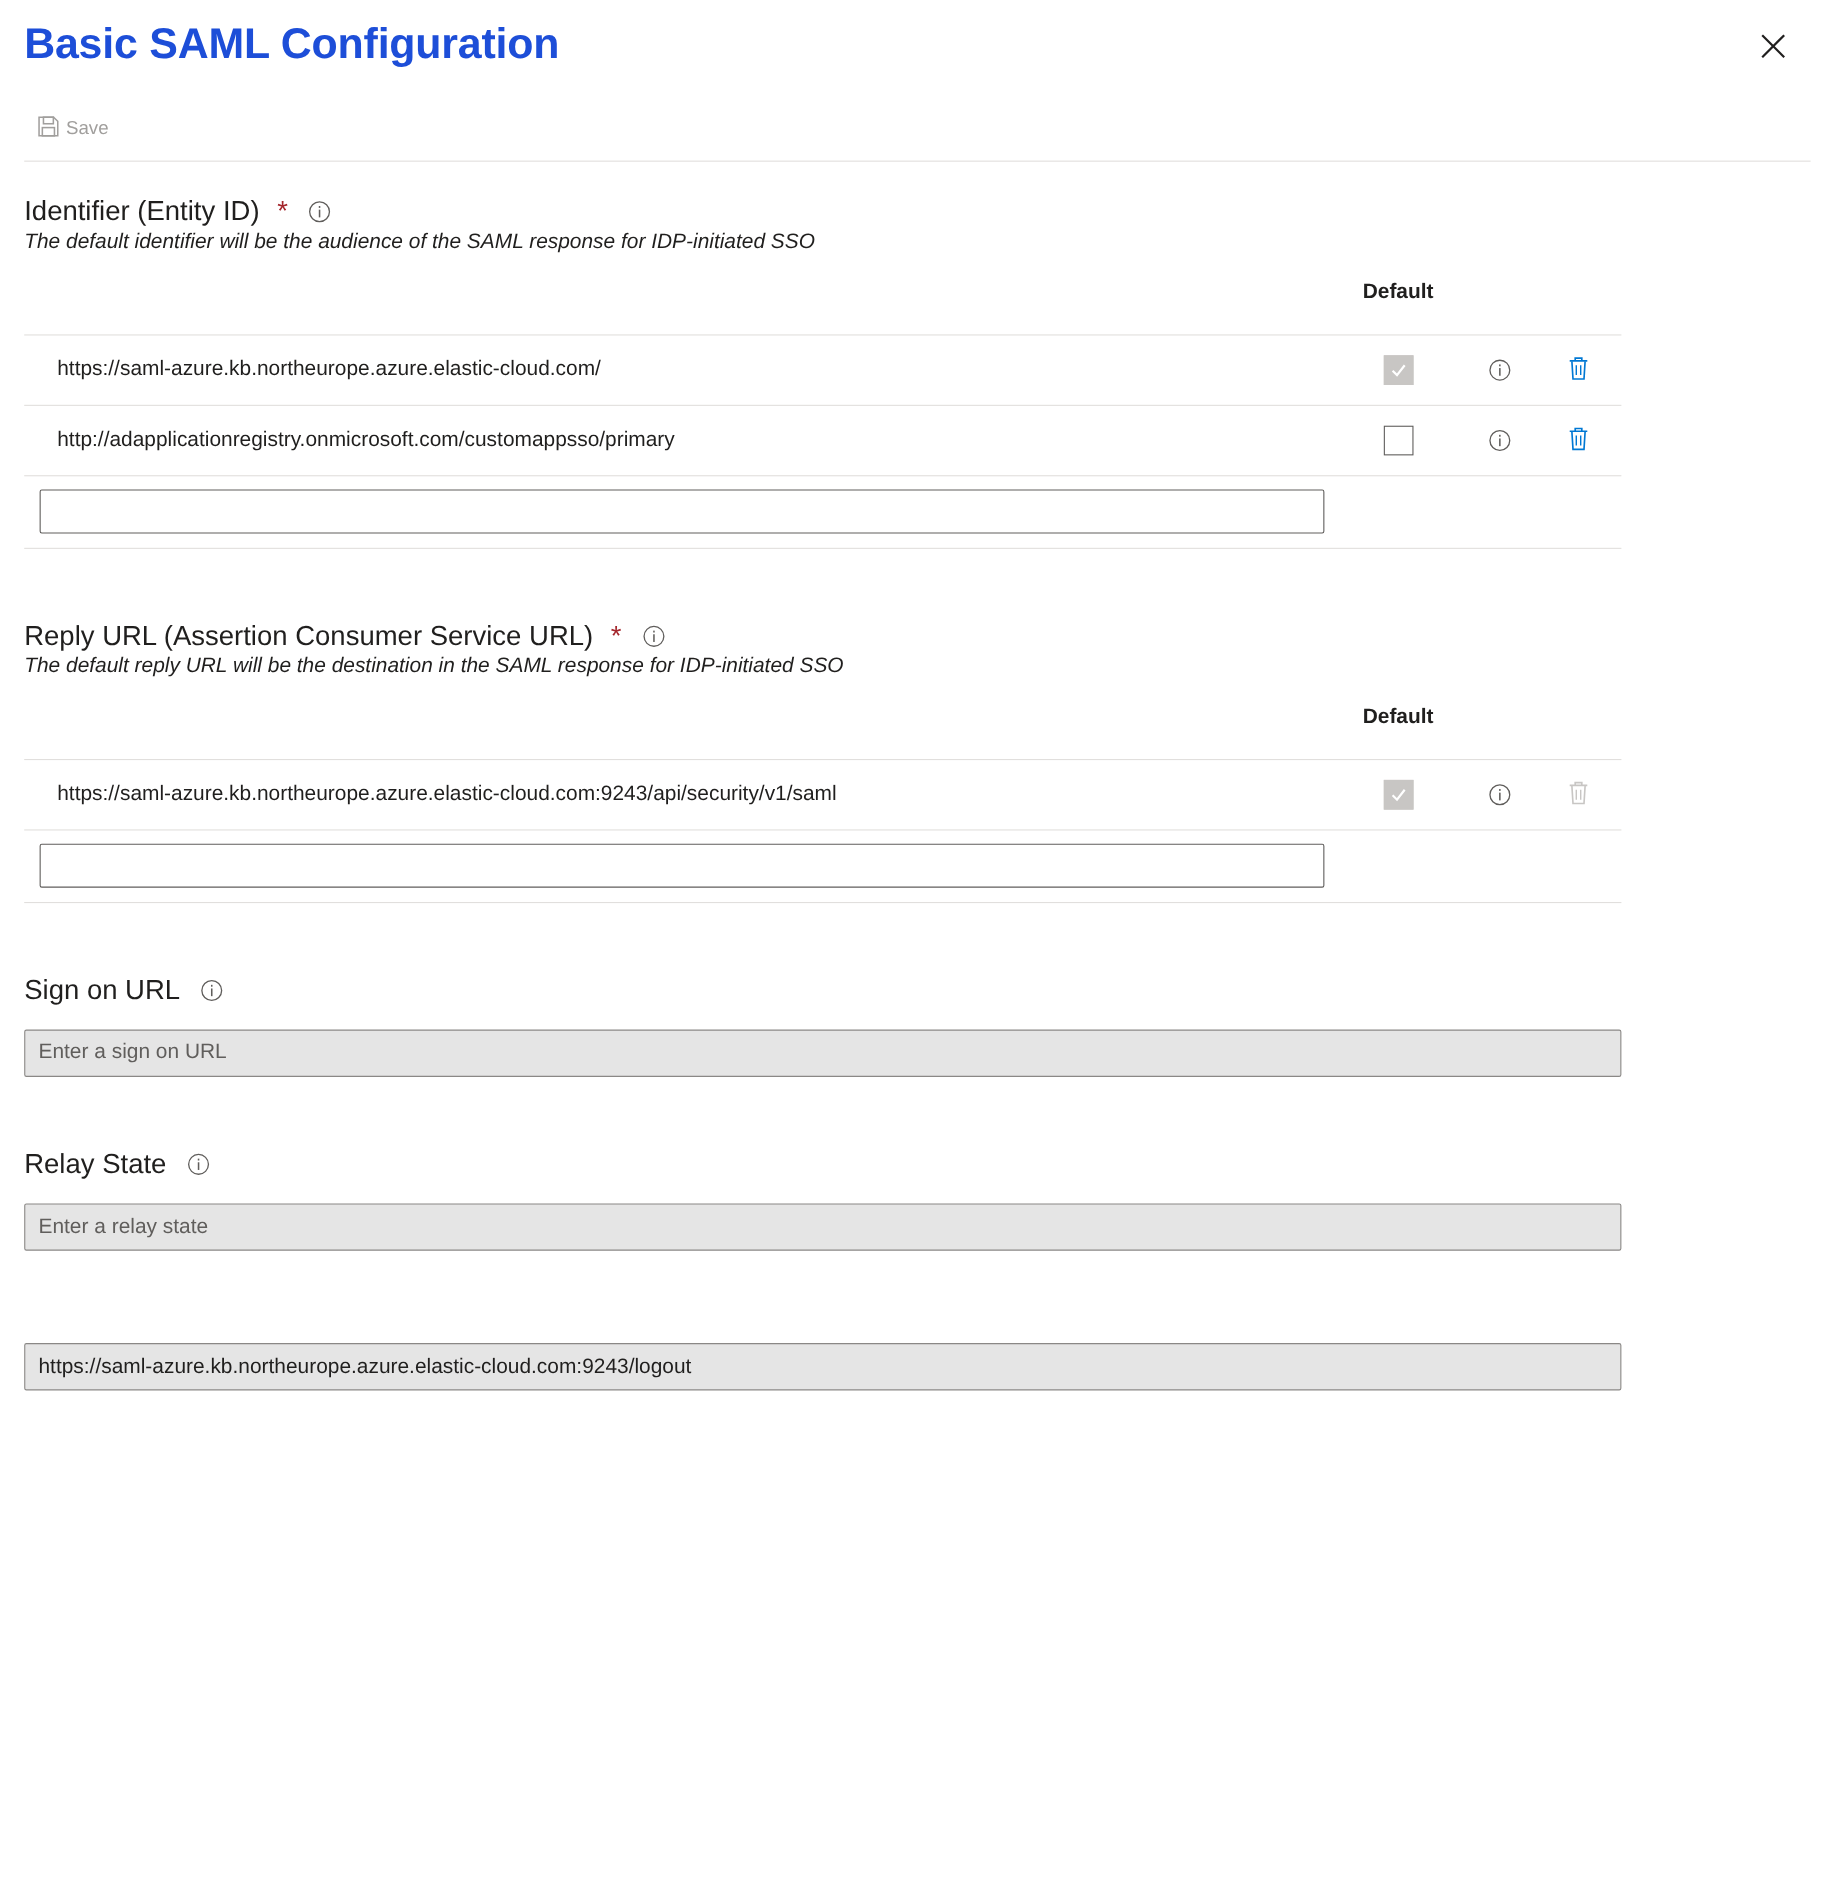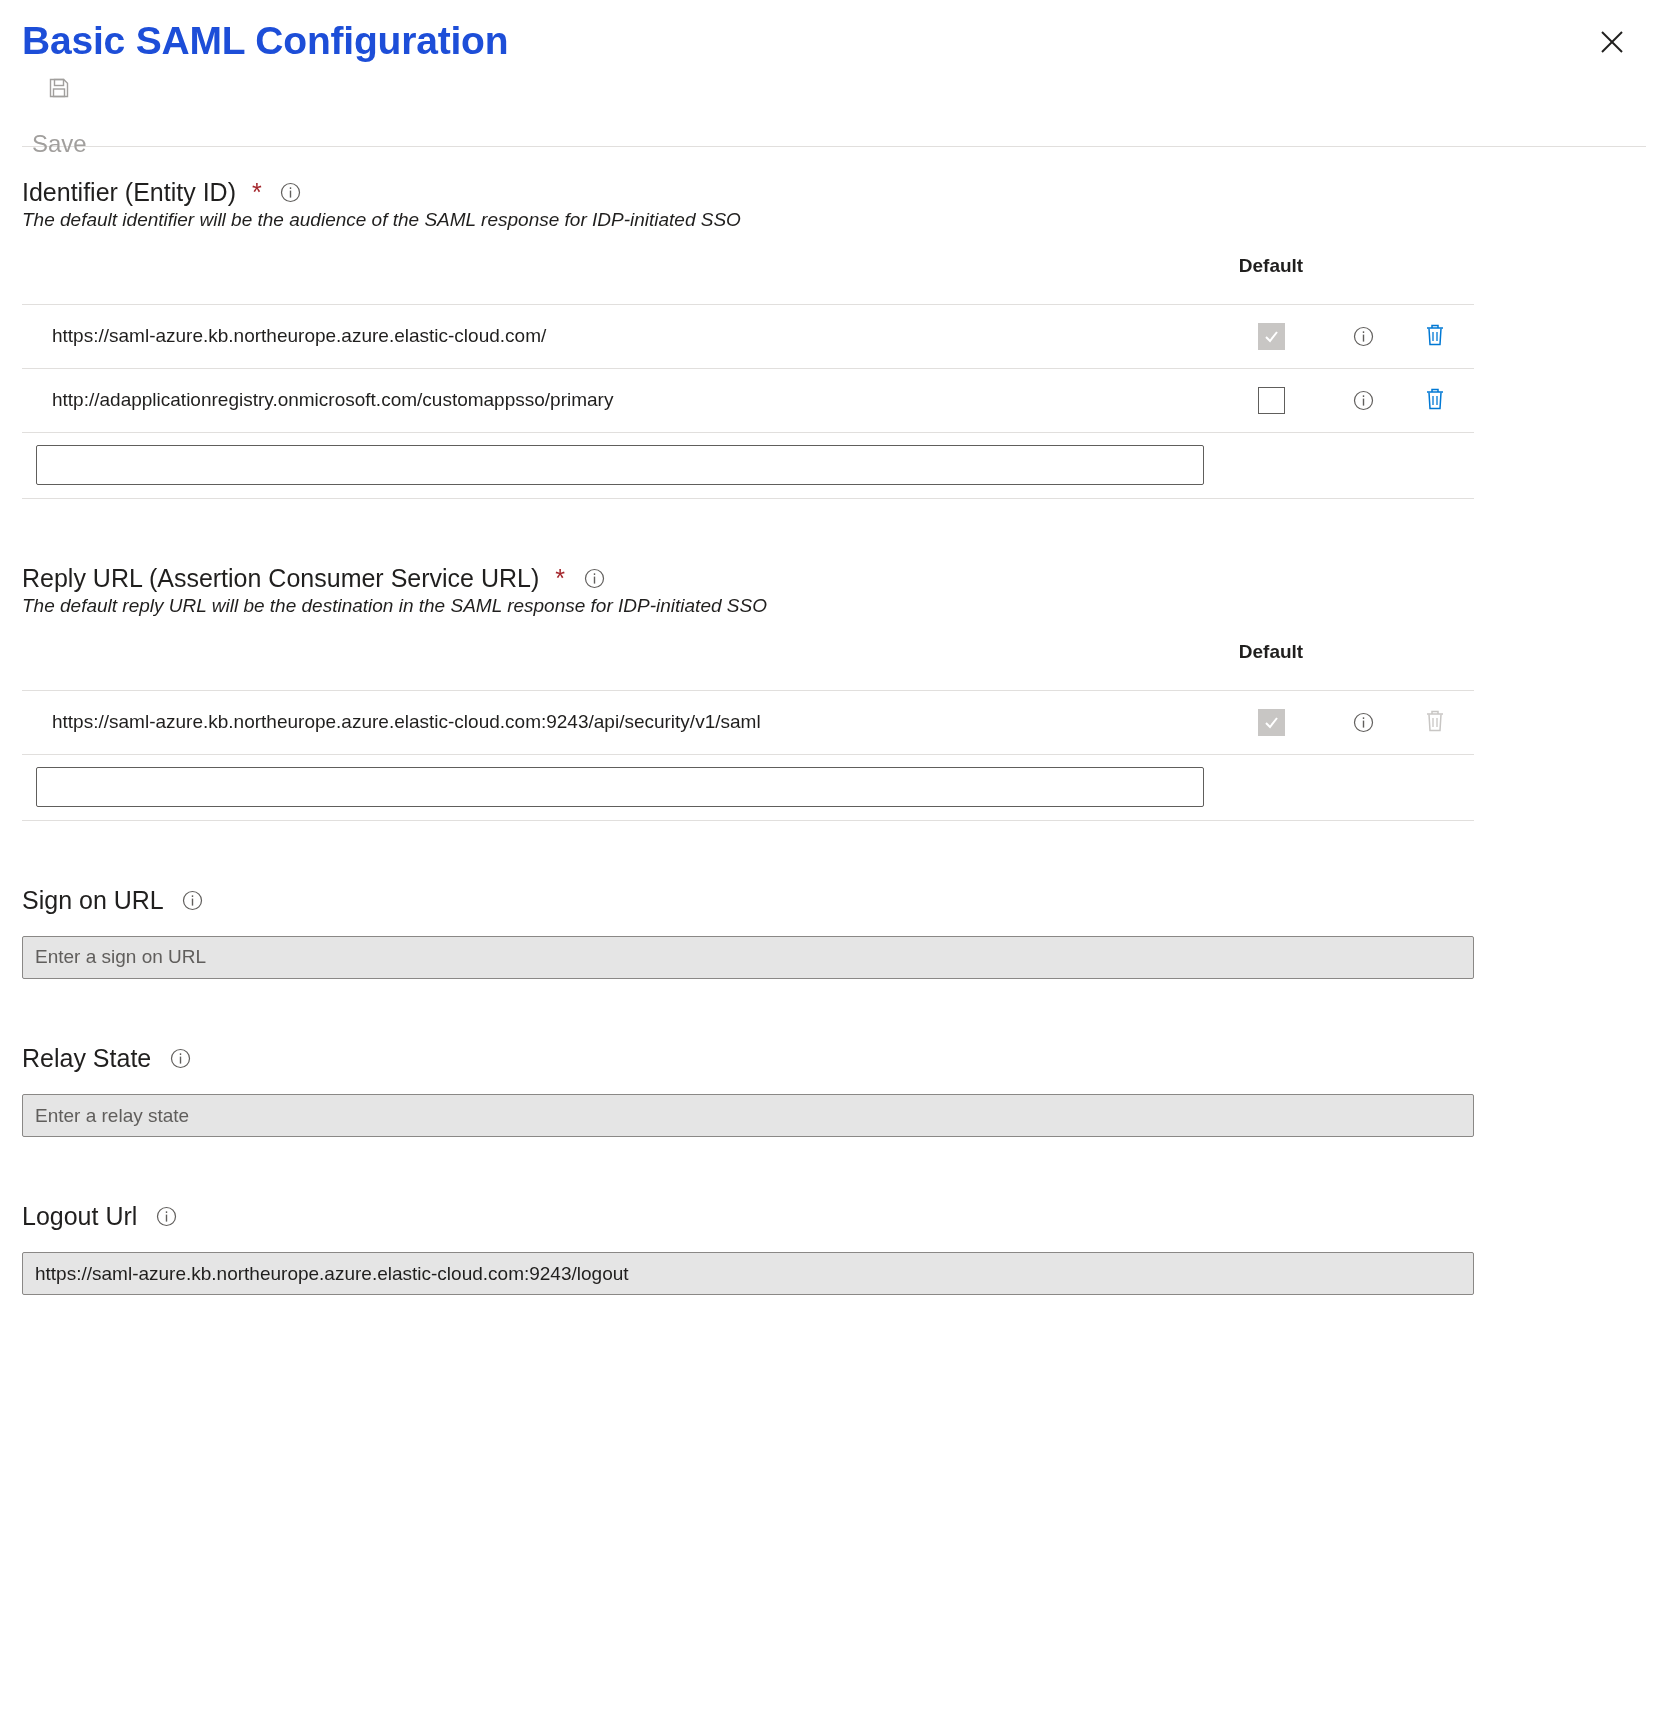--- a/index.html
+++ b/index.html
@@ -51,26 +51,25 @@
   .command-bar {
     display: flex;
     align-items: center;
     height: 58px;
     margin-top: 24px;
     border-bottom: 1px solid #e1dfdd;
   }
   .cmd-item {
     display: flex;
     align-items: center;
-    gap: 24px;
+    gap: 4px;
     padding: 6px 10px;
     cursor: pointer;
     color: #a19f9d;
-    font-size: 24px;
-    flex-direction: column;
+    font-size: 17px;
   }
   .cmd-item .cmd-label { color: #a19f9d; }
 
   
   .field-block { margin-top: 30px; }
   .field-label {
     font-size: 25px;
     color: #201f1e;
     display: flex;
     align-items: center;
@@ -416,26 +415,16 @@
           <rect x="9.8" y="5.3" width="1.4" height="1.7" fill="#605e5c"></rect>
         </svg>
       </span>
     </div>
     <input class="text-input" type="text" value="" placeholder="Enter a relay state" style="">
   </div>
 
   <div class="spacer-lg"></div>
 
   <div class="field-block">
-    <div class="field-label">
-      <span>Logout Url</span>
-      <span class="info-icon">
-        <svg width="21" height="21" viewBox="0 0 21 21" aria-hidden="true">
-          <circle cx="10.5" cy="10.5" r="9" fill="none" stroke="#605e5c" stroke-width="1.2"></circle>
-          <rect x="9.8" y="8.6" width="1.4" height="7" fill="#605e5c"></rect>
-          <rect x="9.8" y="5.3" width="1.4" height="1.7" fill="#605e5c"></rect>
-        </svg>
-      </span>
-    </div>
     <input class="text-input" type="text" value="https://saml-azure.kb.northeurope.azure.elastic-cloud.com:9243/logout" style="">
   </div>
 
 </div>
 
 </body></html>

